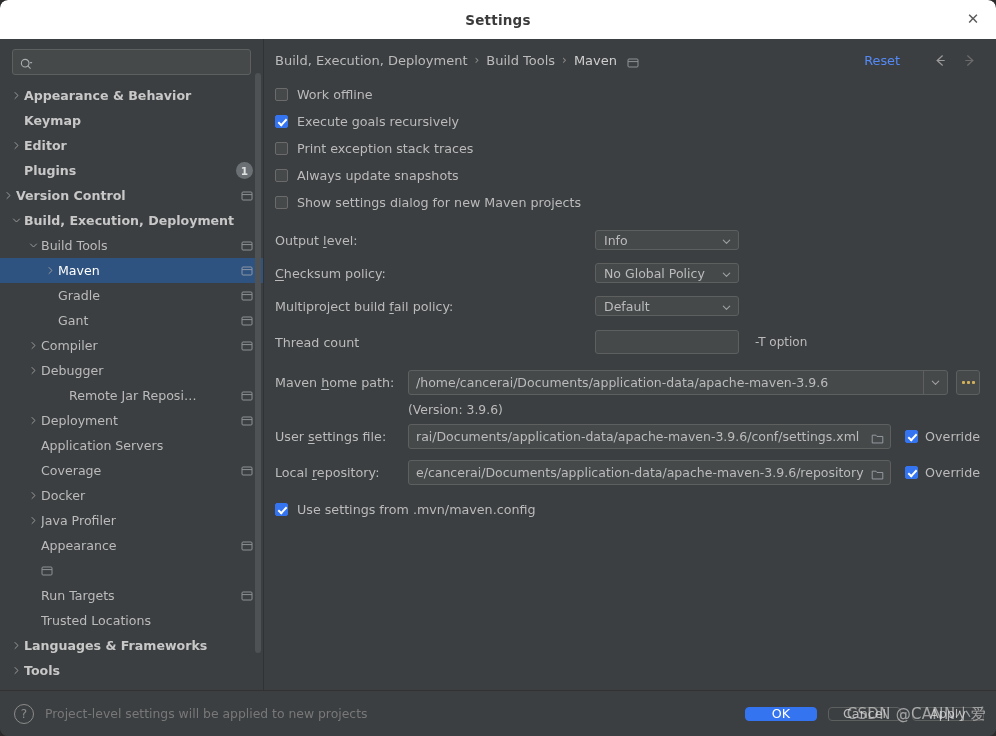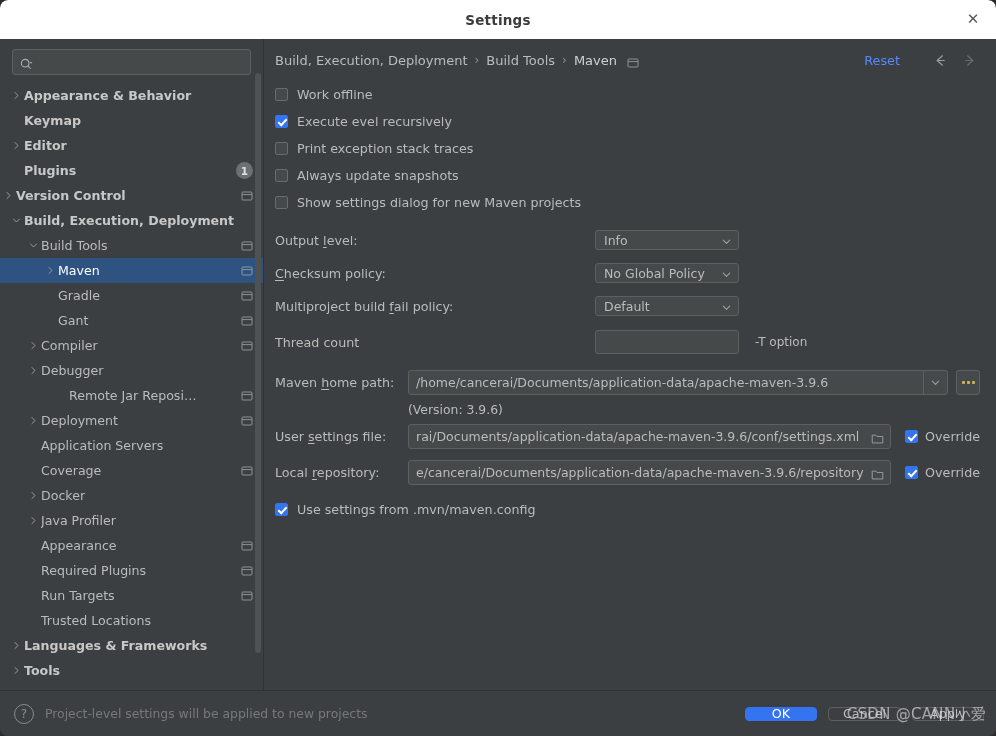--- a/index.html
+++ b/index.html
@@ -424,21 +424,20 @@
           <div class="tree-item" style="padding-left: 25px;">
             <span class="twisty"></span>
             <span class="tree-label">Appearance</span>
             <span class="proj-icon"><svg viewBox="0 0 12 12" width="12" height="12">
                 <rect x="1" y="2" width="10" height="8" rx="1" fill="none" stroke="#a9adb0" stroke-width="1"></rect>
                 <line x1="1" y1="4.6" x2="11" y2="4.6" stroke="#a9adb0" stroke-width="1"></line>
               </svg></span>
           </div>
           <div class="tree-item" style="padding-left: 25px;">
             <span class="twisty"></span>
-            <span class="tree-label">Required Plugins</span>
             <span class="proj-icon"><svg viewBox="0 0 12 12" width="12" height="12">
                 <rect x="1" y="2" width="10" height="8" rx="1" fill="none" stroke="#a9adb0" stroke-width="1"></rect>
                 <line x1="1" y1="4.6" x2="11" y2="4.6" stroke="#a9adb0" stroke-width="1"></line>
               </svg></span>
           </div>
           <div class="tree-item" style="padding-left: 25px;">
             <span class="twisty"></span>
             <span class="tree-label">Run Targets</span>
             <span class="proj-icon"><svg viewBox="0 0 12 12" width="12" height="12">
                 <rect x="1" y="2" width="10" height="8" rx="1" fill="none" stroke="#a9adb0" stroke-width="1"></rect>
@@ -505,21 +504,21 @@
 
       <div class="panel">
 
         <div id="chk-list">
             <div class="chk-row">
               <span class="chk"></span>
               <span class="chk-label">Work offline</span>
             </div>
             <div class="chk-row">
               <span class="chk on"></span>
-              <span class="chk-label">Execute evel recursively</span>
+              <span class="chk-label">Execute goals recursively</span>
             </div>
             <div class="chk-row">
               <span class="chk"></span>
               <span class="chk-label">Print exception stack traces</span>
             </div>
             <div class="chk-row">
               <span class="chk"></span>
               <span class="chk-label">Always update snapshots</span>
             </div>
             <div class="chk-row">

